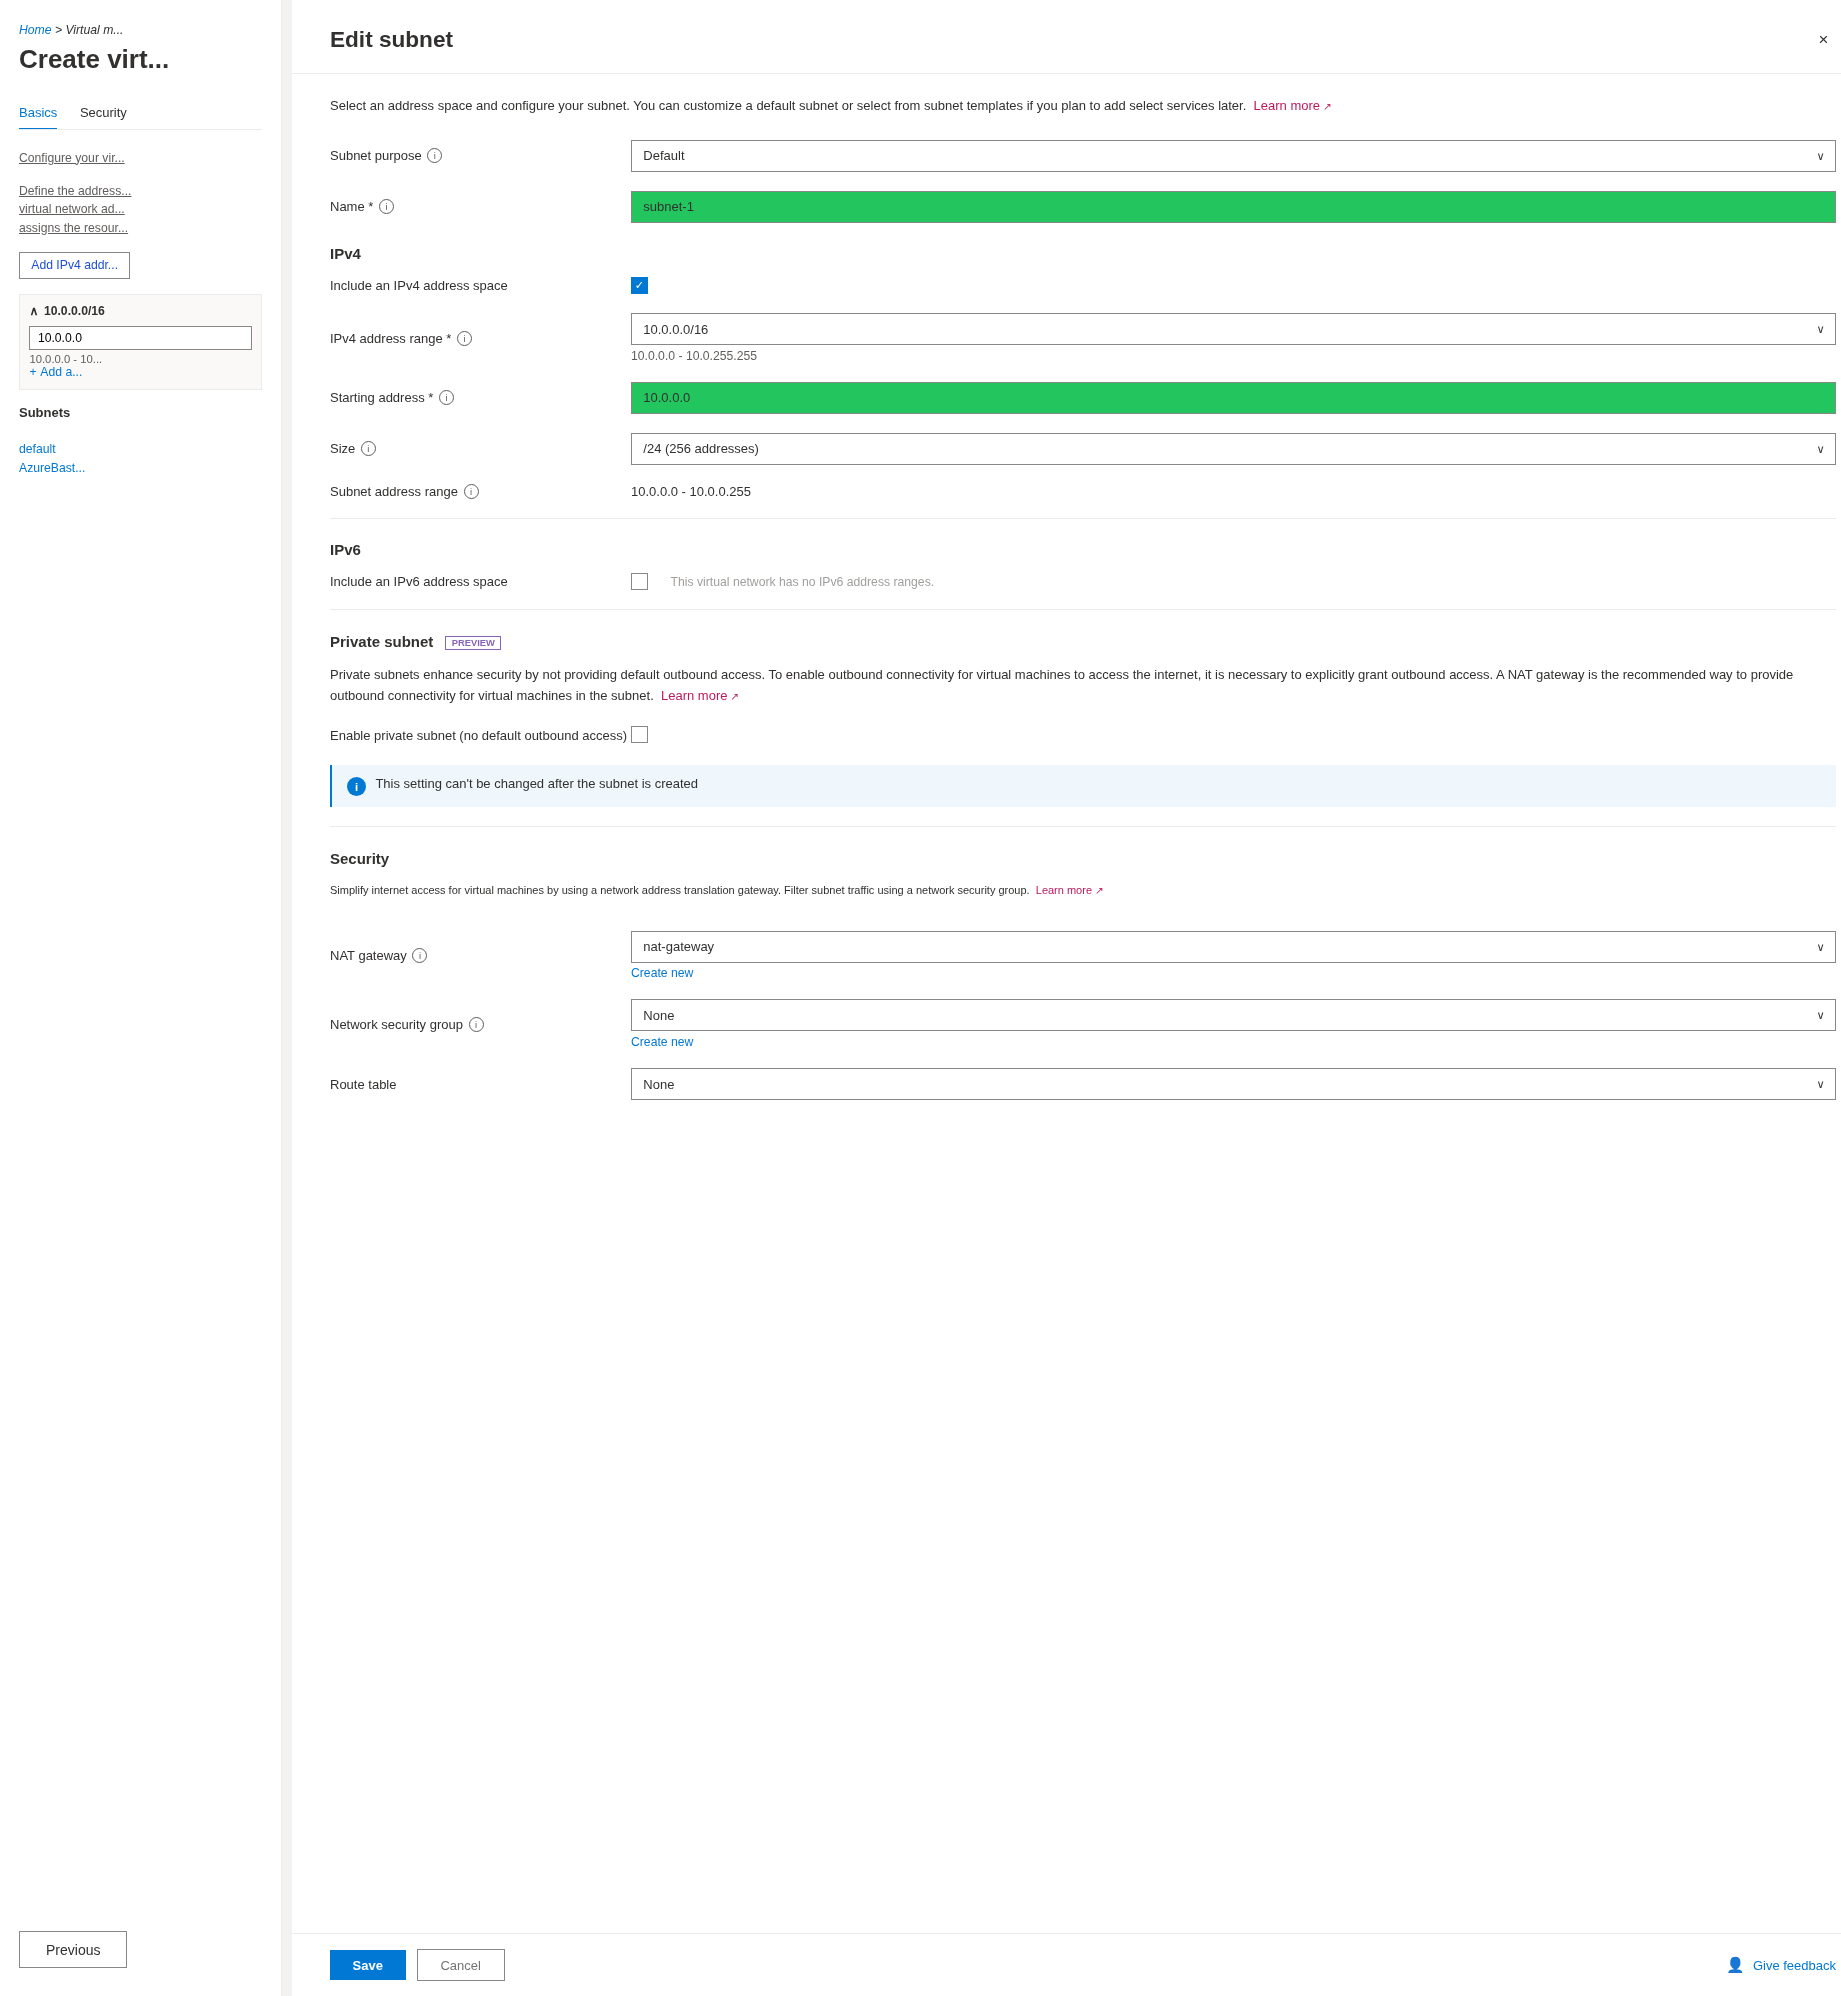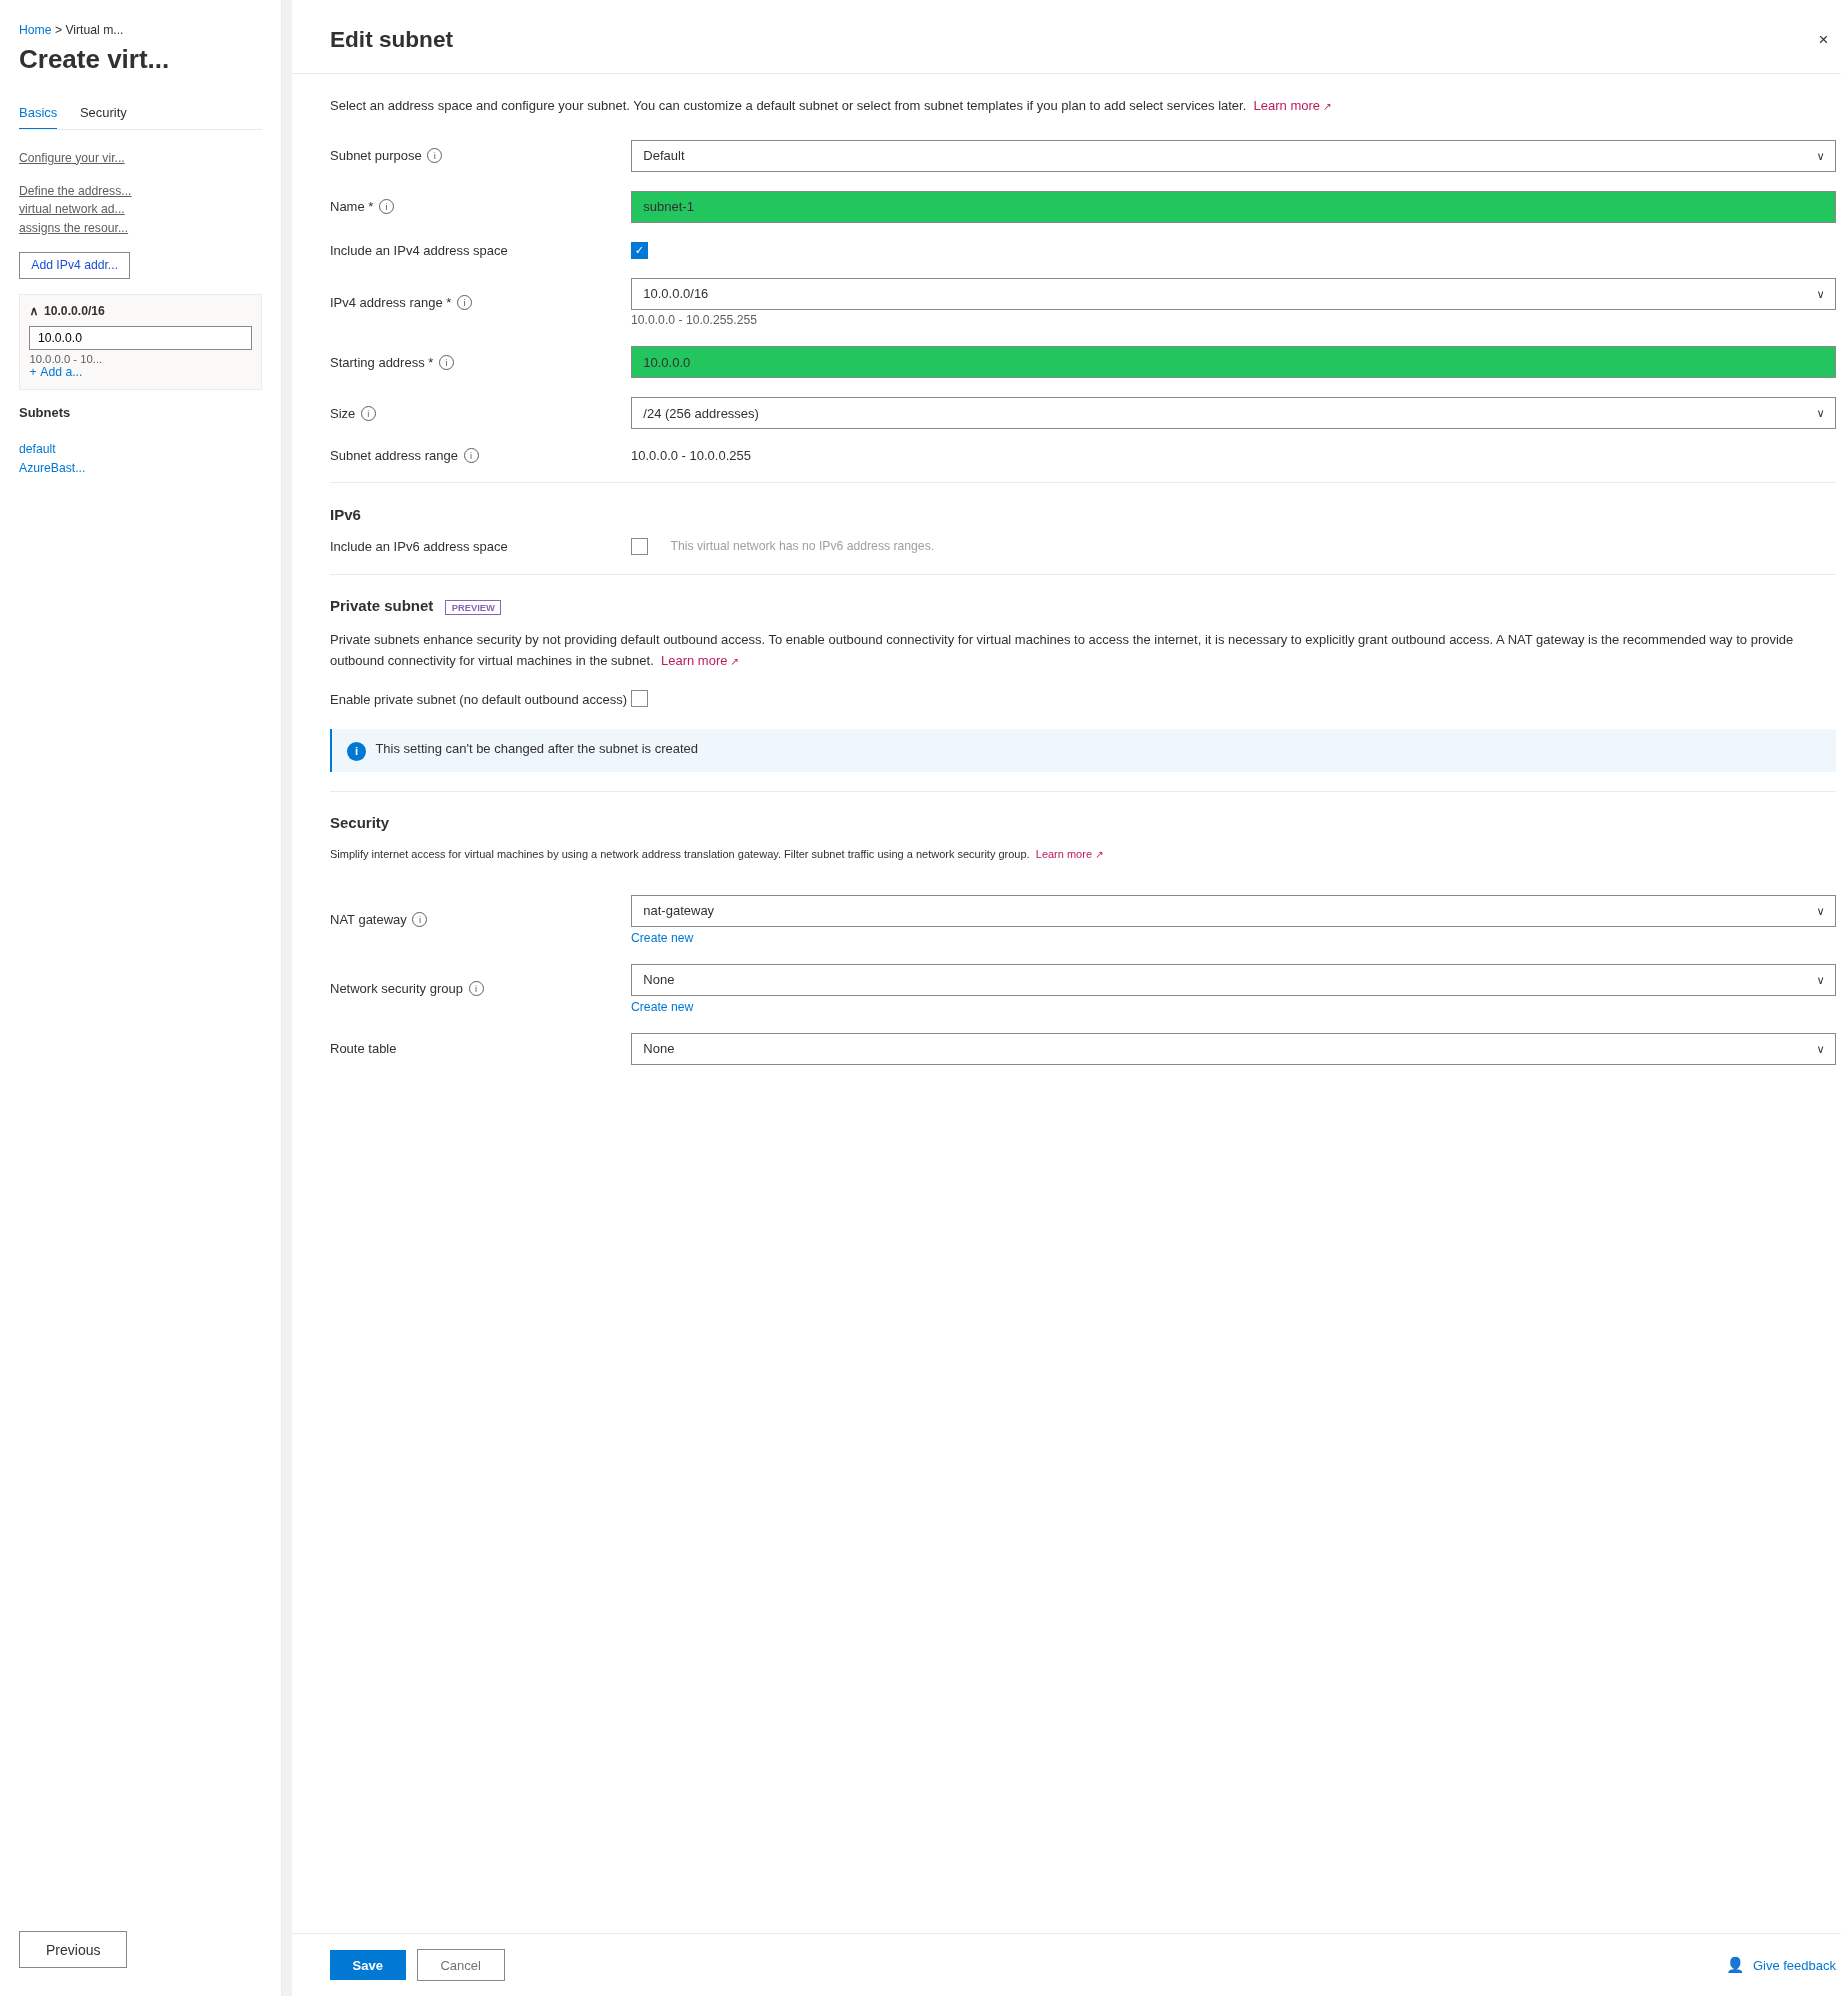--- a/index.html
+++ b/index.html
@@ -24,20 +24,21 @@
       background: #fff;
       padding: 22.6px 19px;
       border-right: 0.9px solid #edebe9;
       overflow: hidden;
     }
 
     .breadcrumb {
       font-size: 12.2px;
       color: #0078d4;
       margin-bottom: 7.5px;
+      font-style: italic;
     }
     .breadcrumb span { color: #323130; }
 
     .page-title {
       font-size: 26px;
       font-weight: 600;
       margin-bottom: 22.6px;
       color: #323130;
     }
 
@@ -502,20 +503,21 @@
     <div class="form-row">
       <div class="form-label">
         <span>Name *</span>
         <span class="info-icon">i</span>
       </div>
       <div class="form-control">
         <input class="text-input" type="text" value="subnet-1" style="">
       </div>
     </div>
 
+    <div class="section-heading">IPv4</div>
 
     <div class="form-row">
       <div class="form-label">Include an IPv4 address space</div>
       <div class="form-control">
         <div class="checkbox-blue">✓</div>
       </div>
     </div>
 
     <div class="form-row">
       <div class="form-label">

